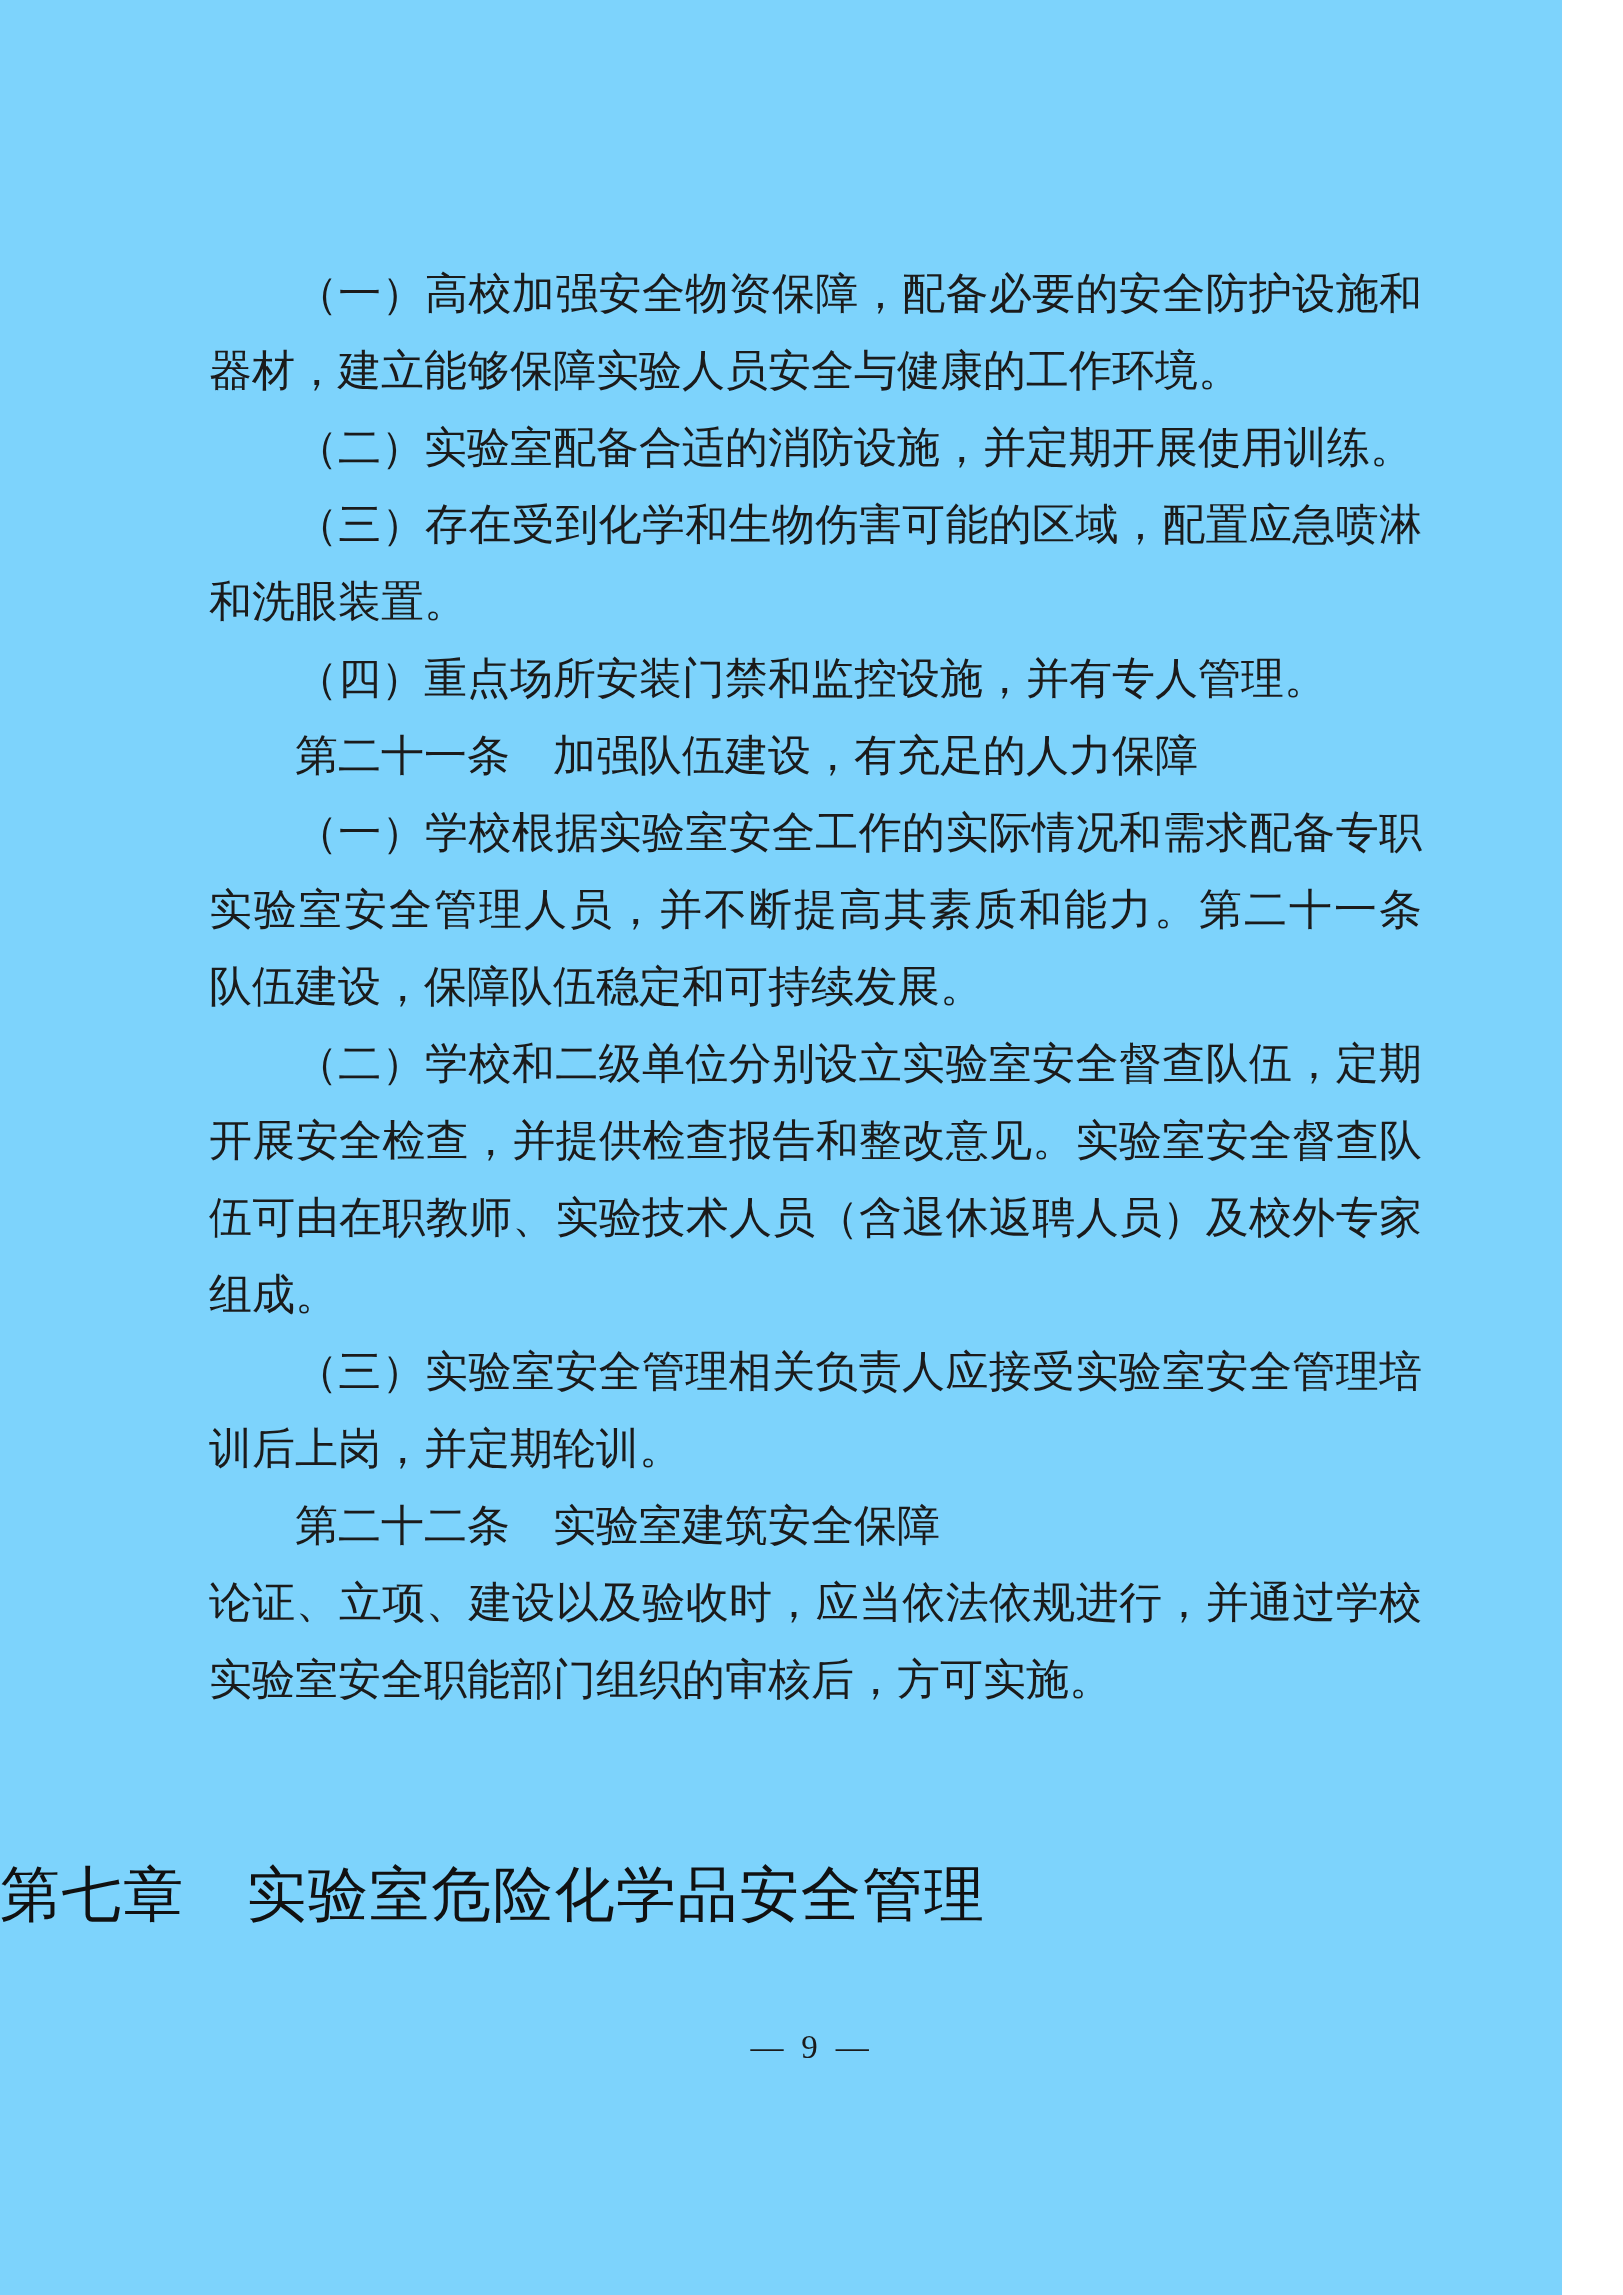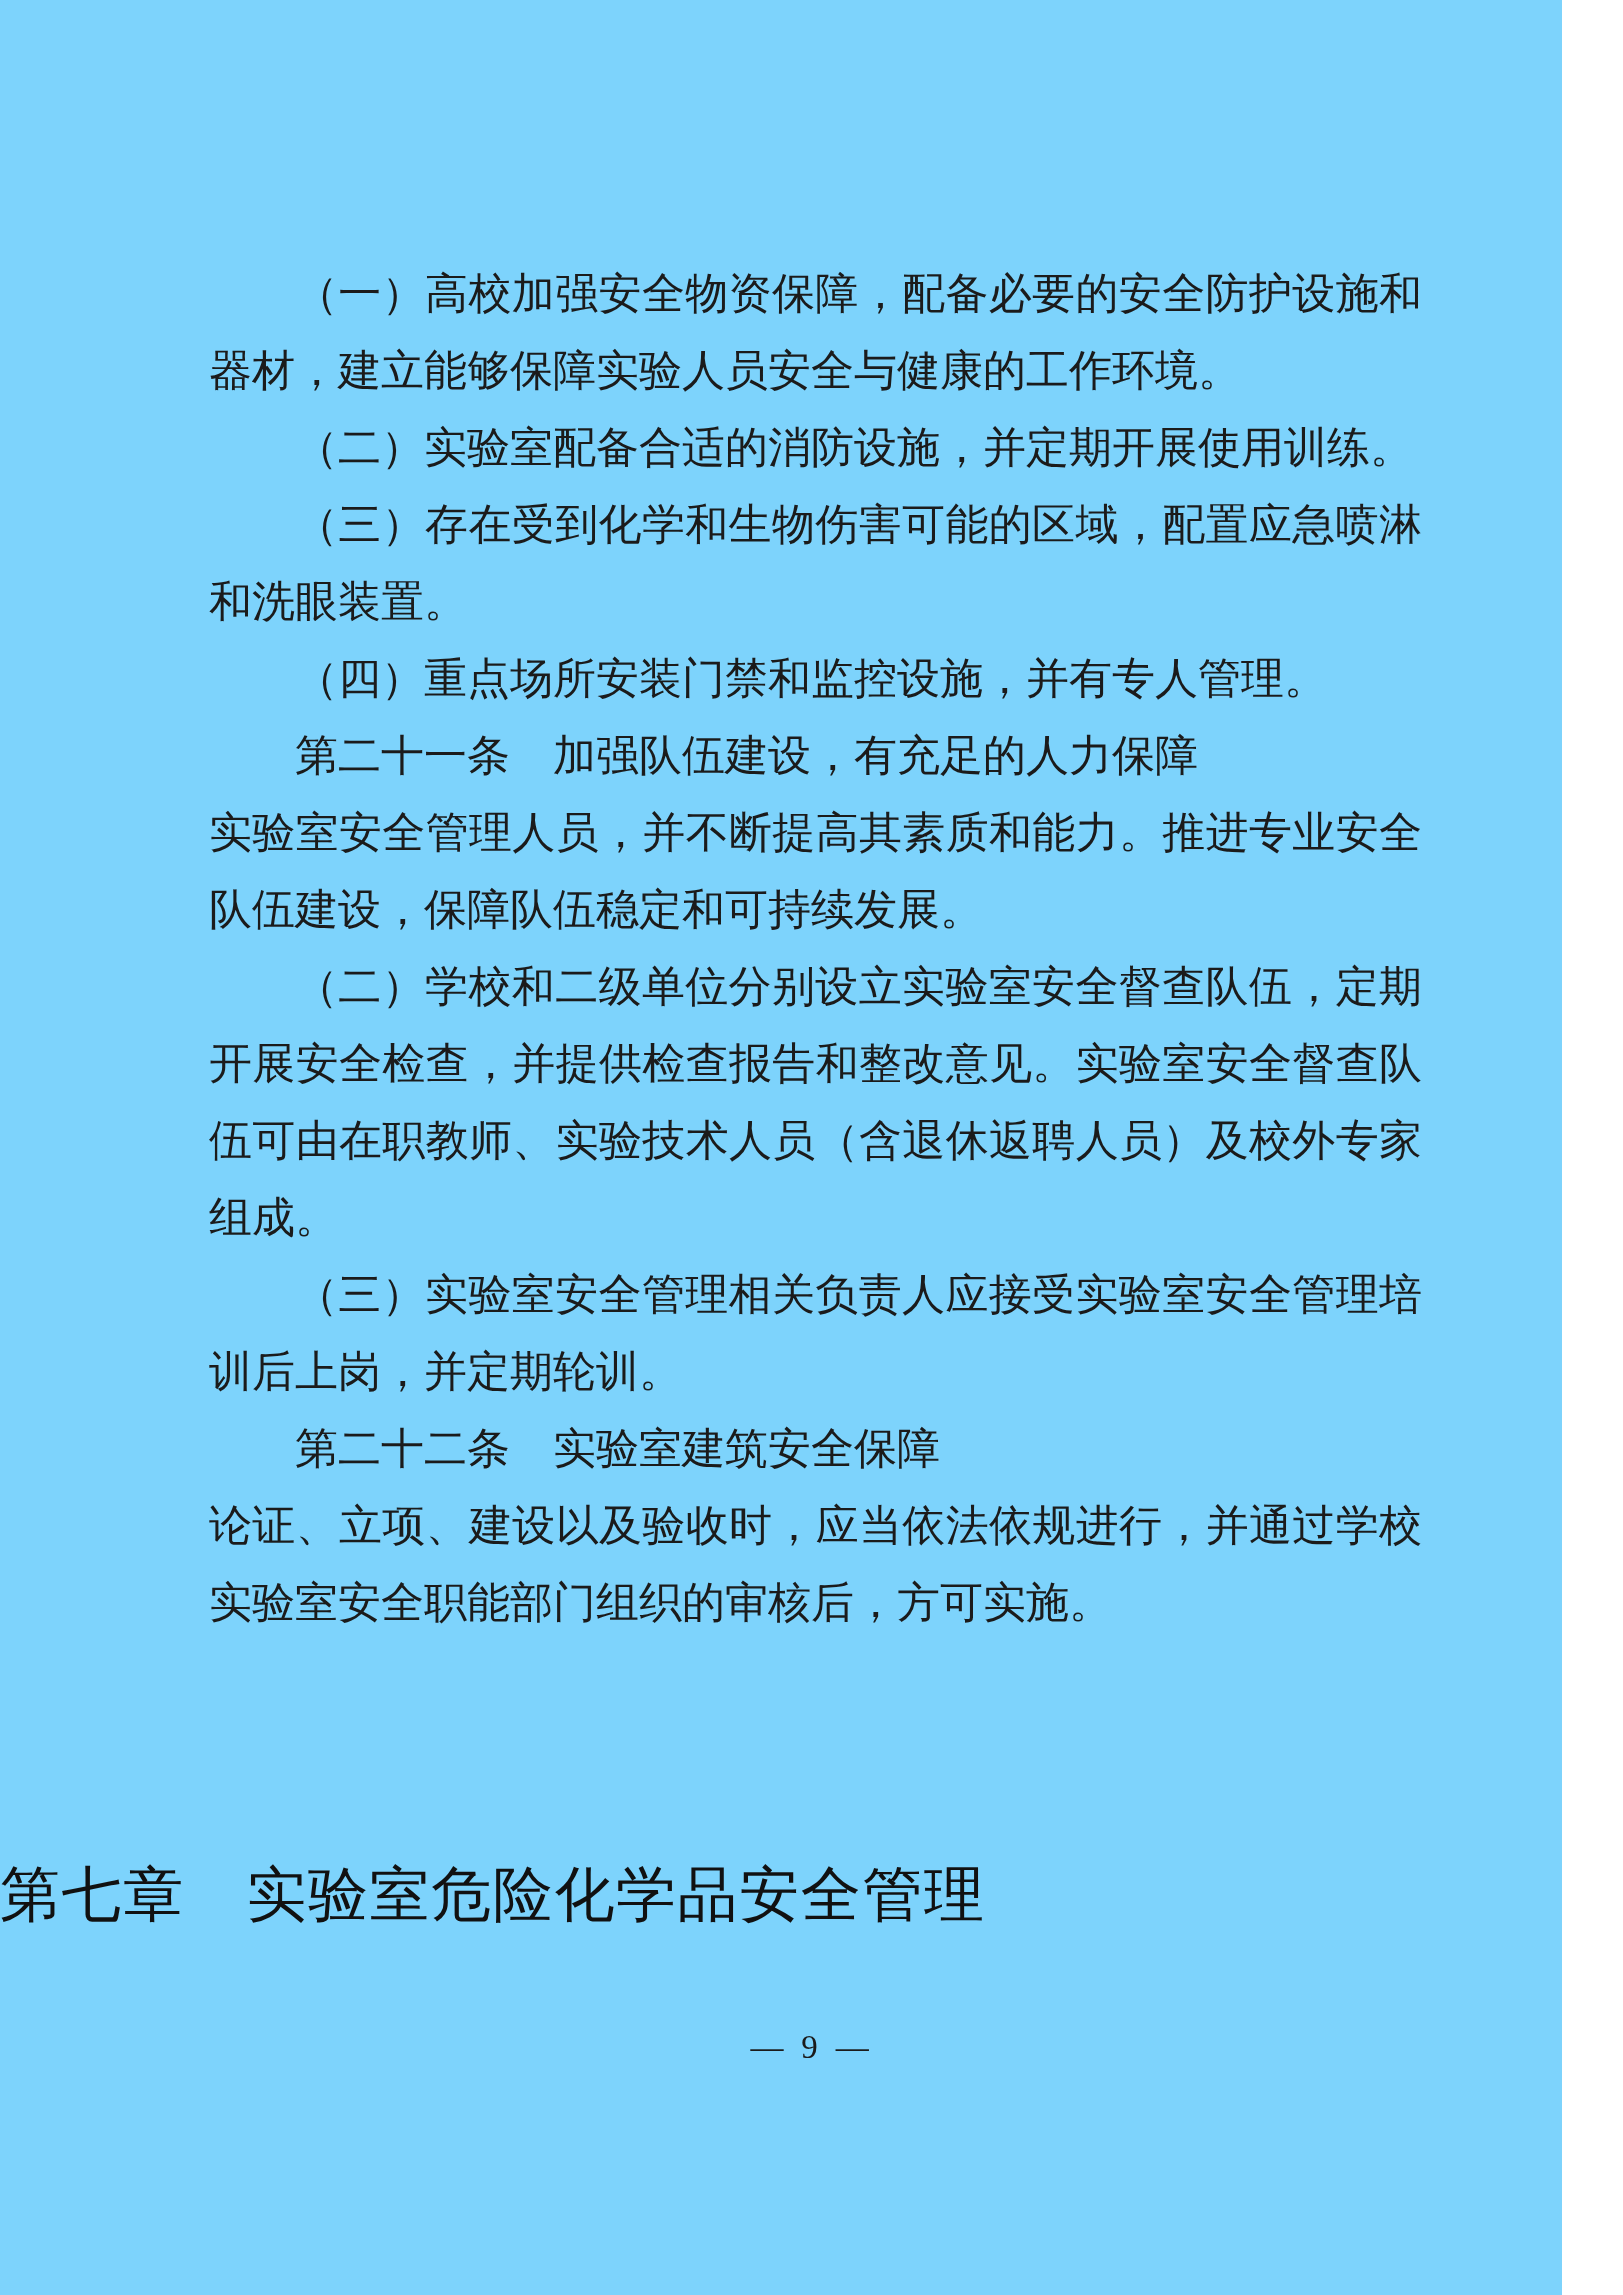--- a/index.html
+++ b/index.html
@@ -71,21 +71,22 @@
 
 <div class="page">
   <div class="body-text">
       <div class="line indent">（一）高校加强安全物资保障，配备必要的安全防护设施和</div>
       <div class="line end">器材，建立能够保障实验人员安全与健康的工作环境。</div>
       <div class="line indent end">（二）实验室配备合适的消防设施，并定期开展使用训练。</div>
       <div class="line indent">（三）存在受到化学和生物伤害可能的区域，配置应急喷淋</div>
       <div class="line end">和洗眼装置。</div>
       <div class="line indent end">（四）重点场所安装门禁和监控设施，并有专人管理。</div>
       <div class="line indent end">第二十一条　加强队伍建设，有充足的人力保障</div>
-      <div class="line">实验室安全管理人员，并不断提高其素质和能力。推进专业安全</div>
+      <div class="line indent">（一）学校根据实验室安全工作的实际情况和需求配备专职</div>
+      <div class="line">实验室安全管理人员，并不断提高其素质和能力。第二十一条</div>
       <div class="line end">队伍建设，保障队伍稳定和可持续发展。</div>
       <div class="line indent">（二）学校和二级单位分别设立实验室安全督查队伍，定期</div>
       <div class="line">开展安全检查，并提供检查报告和整改意见。实验室安全督查队</div>
       <div class="line">伍可由在职教师、实验技术人员（含退休返聘人员）及校外专家</div>
       <div class="line end">组成。</div>
       <div class="line indent">（三）实验室安全管理相关负责人应接受实验室安全管理培</div>
       <div class="line end">训后上岗，并定期轮训。</div>
       <div class="line indent end">第二十二条　实验室建筑安全保障</div>
       <div class="line">论证、立项、建设以及验收时，应当依法依规进行，并通过学校</div>
       <div class="line end">实验室安全职能部门组织的审核后，方可实施。</div>

